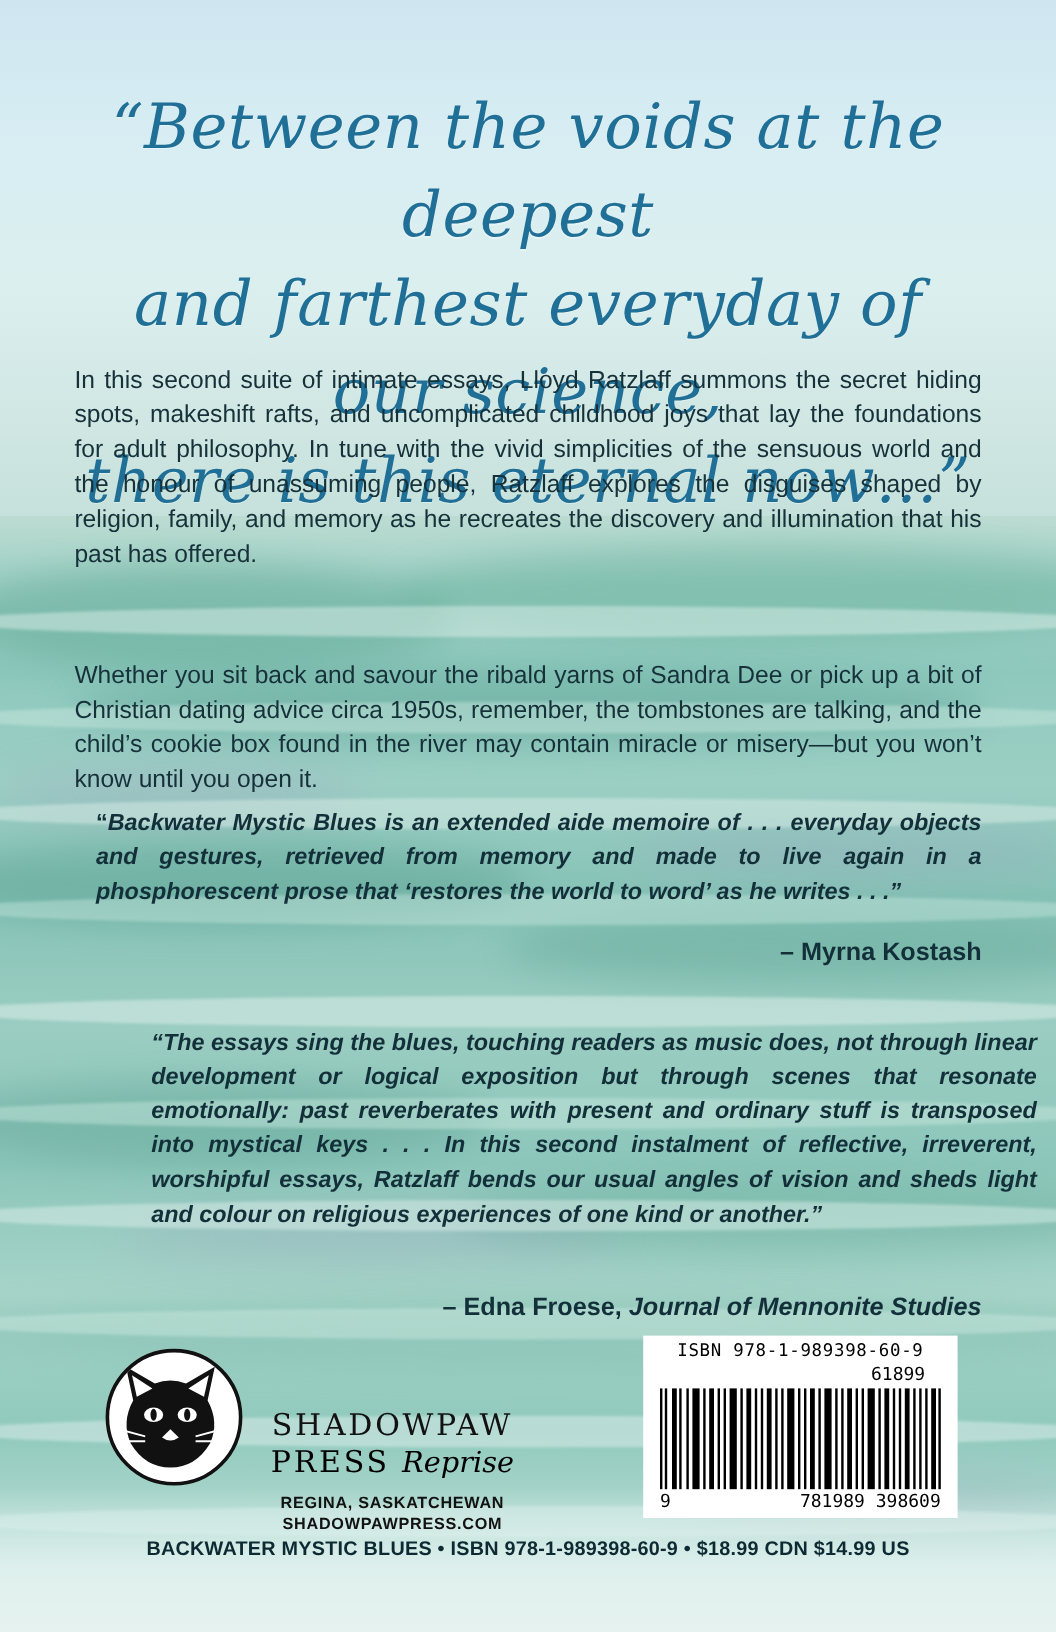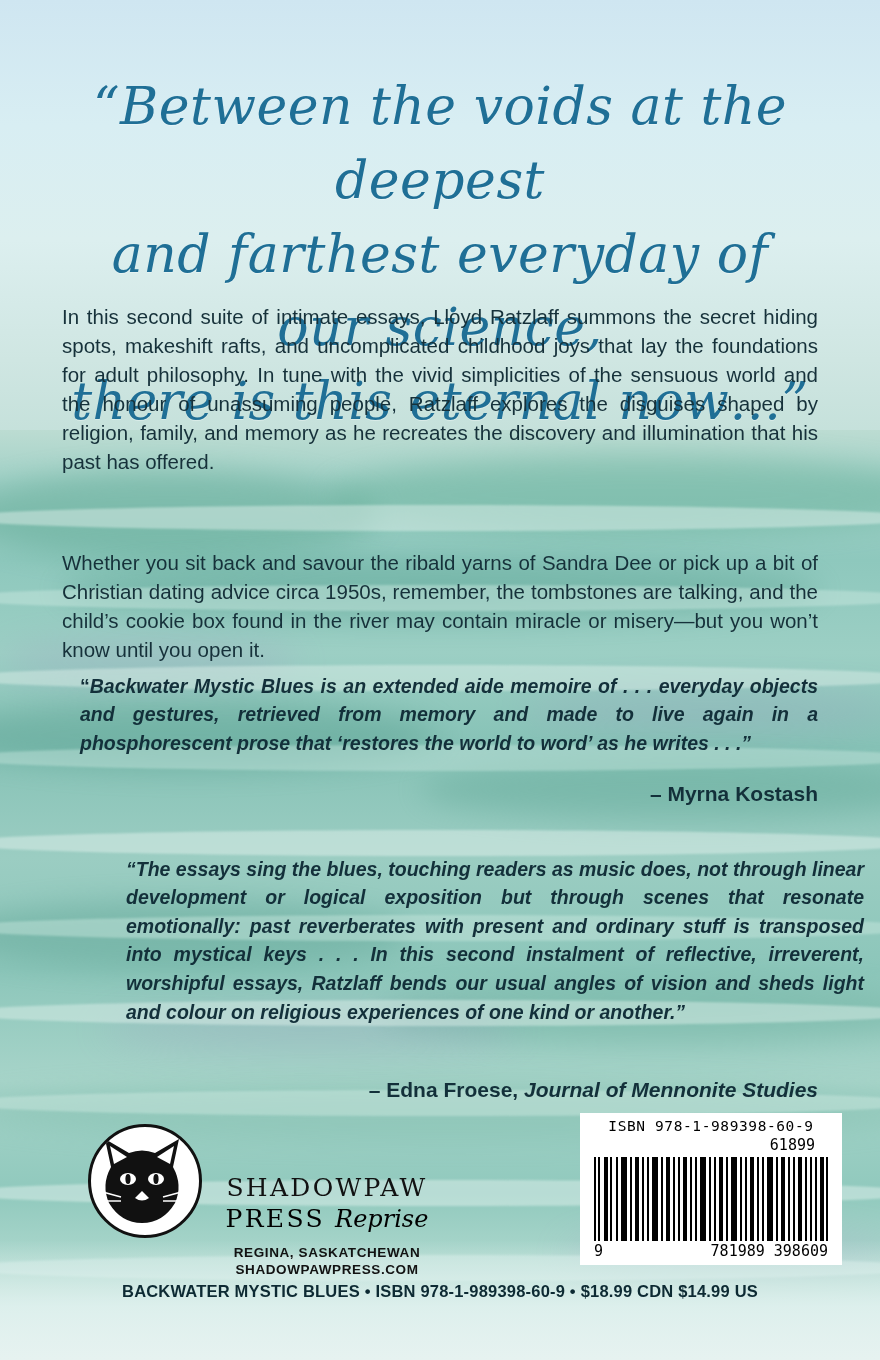--- a/index.html
+++ b/index.html
@@ -128,21 +128,20 @@
   .sp-sub2{
     font-family:"Liberation Sans", sans-serif;
     font-size:13.5px;letter-spacing:.6px;color:#121212;margin-top:2px;font-weight:bold;
   }
 
   
   .barcode-box{
     position:absolute;left:536px;top:1113px;width:262px;height:152px;
     background:#fff;
     padding:0;
-    margin-left:44px;
   }
   .isbn-text{
     font-family:"DejaVu Sans Mono", monospace;
     font-size:14.5px;letter-spacing:.6px;color:#000;
     text-align:center;padding-top:5px;
   }
   .ean-sup{
     font-family:"DejaVu Sans Mono", monospace;
     font-size:15px;color:#000;text-align:right;padding-right:27px;margin-top:2px;
   }

